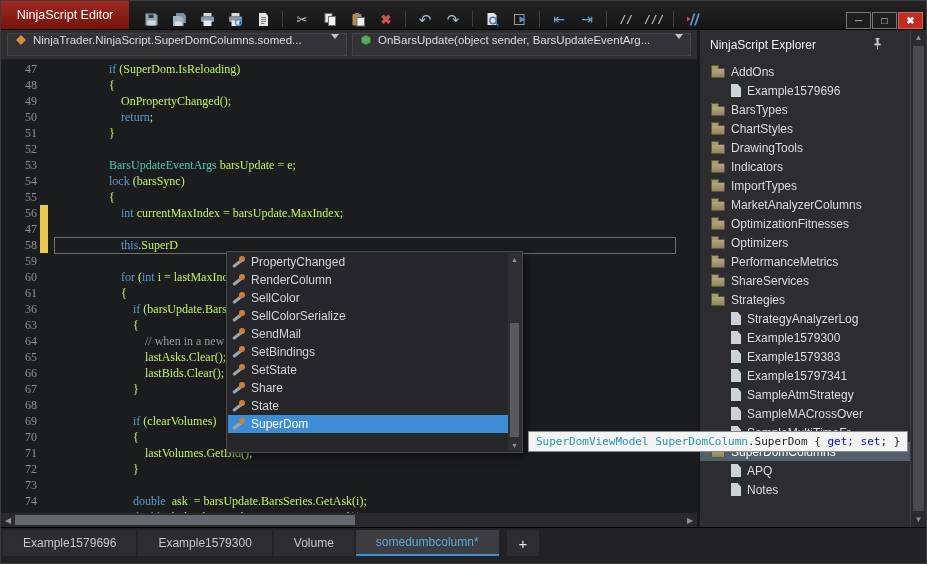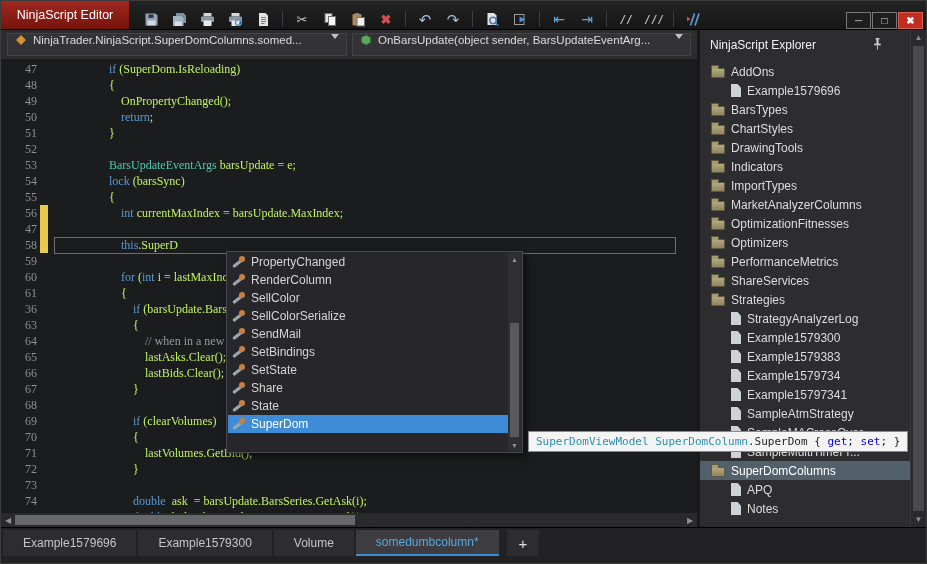--- a/index.html
+++ b/index.html
@@ -391,24 +391,20 @@
         <div class="tree-row lvl1">
           <span class="file-icon"></span>
           <span class="tree-label">Example1579300</span>
         </div>
         <div class="tree-row lvl1">
           <span class="file-icon"></span>
           <span class="tree-label">Example1579383</span>
         </div>
         <div class="tree-row lvl1">
           <span class="file-icon"></span>
-          <span class="tree-label">Example1579734</span>
-        </div>
-        <div class="tree-row lvl1">
-          <span class="file-icon"></span>
           <span class="tree-label">Example15797341</span>
         </div>
         <div class="tree-row lvl1">
           <span class="file-icon"></span>
           <span class="tree-label">SampleAtmStrategy</span>
         </div>
         <div class="tree-row lvl1">
           <span class="file-icon"></span>
           <span class="tree-label">SampleMACrossOver</span>
         </div>

